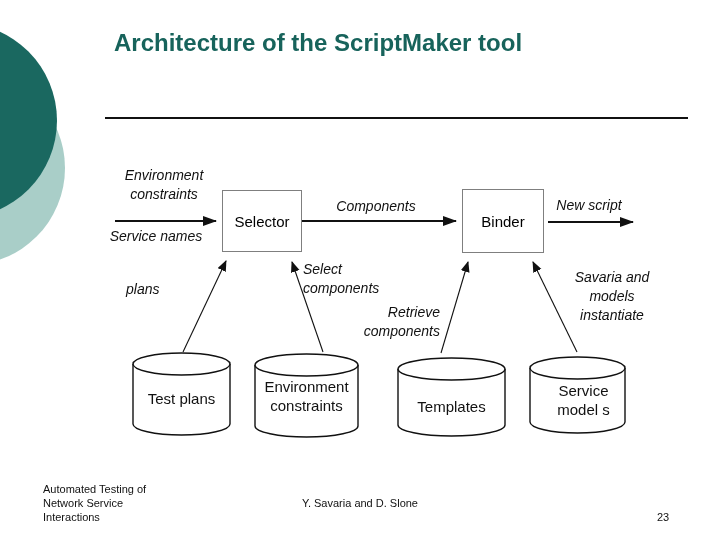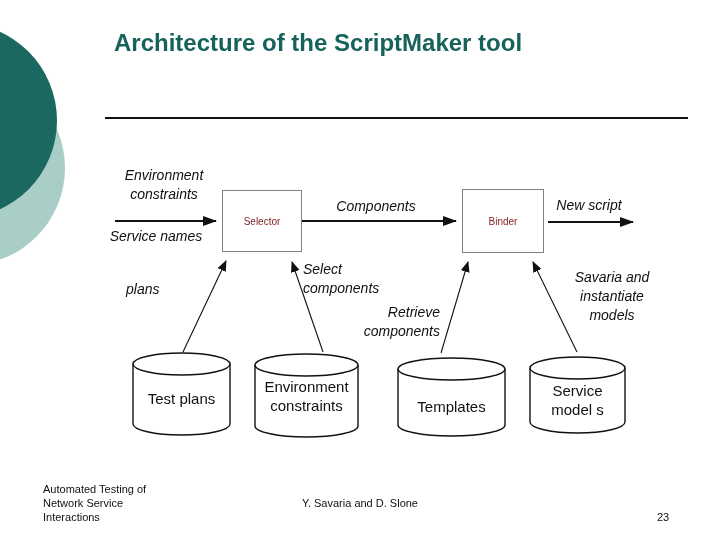--- a/index.html
+++ b/index.html
@@ -15,41 +15,41 @@
     position:absolute;left:114px;top:22px;width:545px;
     font-size:24px;font-weight:bold;line-height:41px;color:#17635b;
   }
   .title-rule{position:absolute;left:105px;top:117px;width:583px;height:0;border-top:2px solid #111;}
 
   #diagram-svg{position:absolute;left:100px;top:155px;}
 
   .node{
     position:absolute;border:1px solid #7f7f7f;background:#fff;
     display:flex;align-items:center;justify-content:center;
-    font-size:10px;color:#7f1d1d;
+    font-size:15px;color:#000000;
   }
   #node-selector{left:222px;top:190px;width:78px;height:60px;}
   #node-binder{left:462px;top:189px;width:80px;height:62px;}
 
   .flabel{position:absolute;font-style:italic;font-size:14px;line-height:19px;color:#111;}
   .dlabel{position:absolute;font-size:15px;line-height:19px;color:#111;text-align:center;}
 
   #lbl-env-in{left:112px;top:166px;width:104px;text-align:center;}
   #lbl-service-names{left:100px;top:227px;width:112px;text-align:center;}
   #lbl-components{left:326px;top:197px;width:100px;text-align:center;}
   #lbl-new-script{left:549px;top:196px;width:80px;text-align:center;}
   #lbl-select-test{left:126px;top:280px;width:84px;text-align:left;}
   #lbl-select-comp{left:303px;top:260px;width:95px;text-align:left;}
   #lbl-retrieve-comp{left:340px;top:303px;width:100px;text-align:right;}
   #lbl-retrieve-inst{left:556px;top:268px;width:112px;text-align:center;}
 
   #lbl-db-test{left:133px;top:389px;width:97px;}
   #lbl-db-env{left:255px;top:377px;width:103px;}
   #lbl-db-templates{left:398px;top:381px;width:107px;margin-top:16px;}
-  #lbl-db-service{left:530px;top:381px;width:95px;}
+  #lbl-db-service{left:530px;top:381px;width:95px;padding-left:6px;}
 
   .footer{font-size:11px;line-height:14px;color:#111;}
   #footer-left{position:absolute;left:43px;top:482px;text-align:left;}
   #footer-center{position:absolute;left:245px;top:496px;width:230px;text-align:center;}
   #footer-page{position:absolute;left:648px;top:510px;width:30px;text-align:center;}
 </style>
 </head>
 <body>
 
 <div class="circle" id="circle-light"></div>
@@ -130,22 +130,22 @@
 <div class="flabel" id="lbl-select-comp">
   <div>Select</div>
   <div>components</div>
 </div>
 <div class="flabel" id="lbl-retrieve-comp">
   <div>Retrieve</div>
   <div>components</div>
 </div>
 <div class="flabel" id="lbl-retrieve-inst">
   <div>Savaria and</div>
+  <div>models</div>
   <div>instantiate</div>
-  <div>models</div>
 </div>
 
 <div class="dlabel" id="lbl-db-test">
   <div>Test plans</div>
 </div>
 <div class="dlabel" id="lbl-db-env">
   <div>Environment</div>
   <div>constraints</div>
 </div>
 <div class="dlabel" id="lbl-db-templates">

